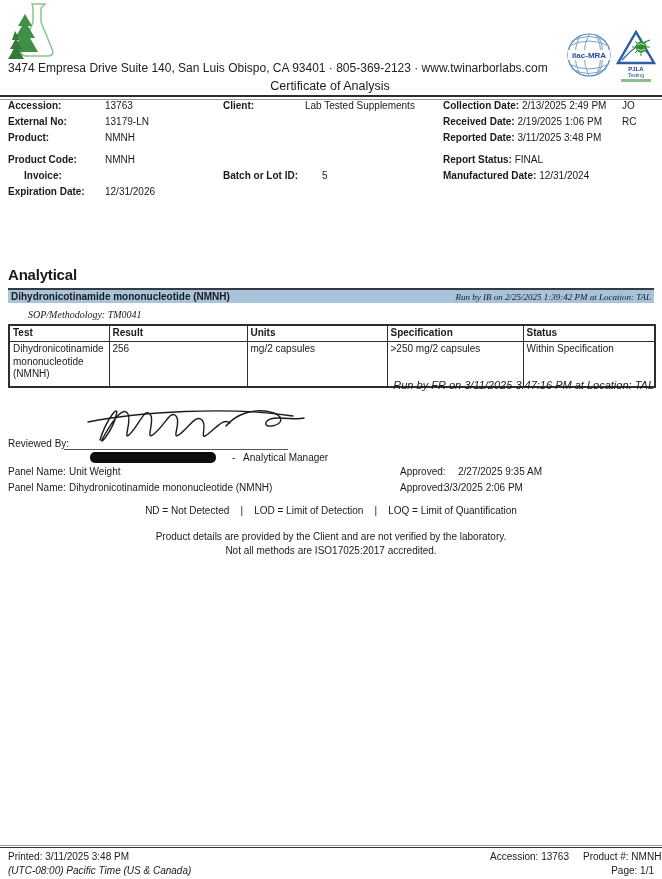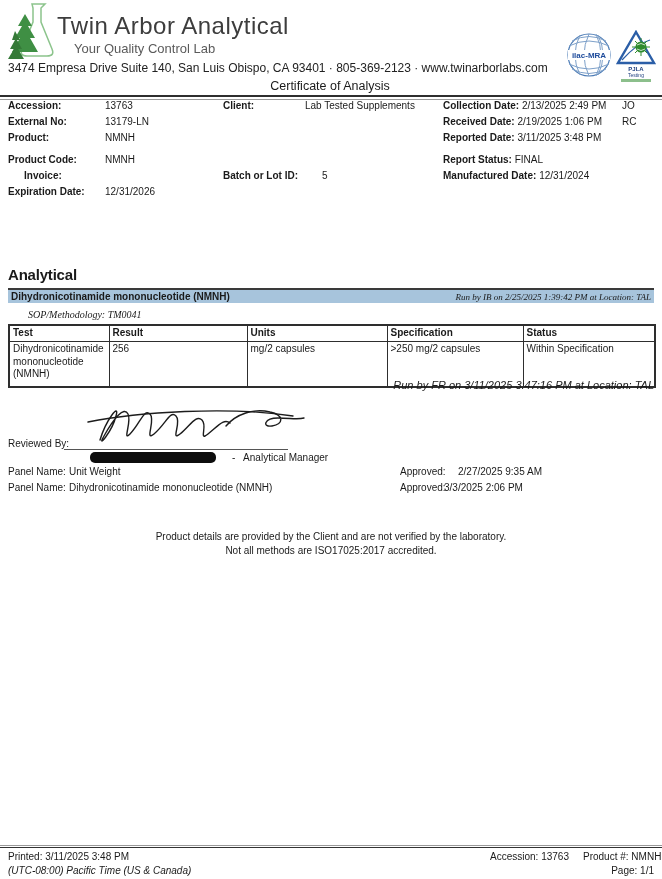--- a/index.html
+++ b/index.html
@@ -43,24 +43,20 @@
 
 <div class="page">
 
   <div class="abs" style="left:6px; top:1px;">
     <svg width="56" height="60" viewBox="0 0 56 60">
       <path d="M26 3 h13 l-4 4 v14 l11 27 q3 7 -5 7 H21 q-8 0 -5 -7 l11 -27 V7 z" fill="none" stroke="#8cc48c" stroke-width="1.5"></path>
       <path d="M19 13 l7 12 h-4 l7 12 h-5 l8 14 H6 l8 -14 h-5 l7 -12 h-4 z" fill="#3f8f44"></path>
       <path d="M9 30 l5 9 h-3 l5 9 h-4 l6 10 H2 l6 -10 h-4 l5 -9 h-3 z" fill="#357a38"></path>
     </svg>
   </div>
-  <div class="abs" style="left:57px; top:12px;">
-    <div class="company-name">Twin Arbor Analytical</div>
-    <div class="tagline" style="margin-left:17px;">Your Quality Control Lab</div>
-  </div>
   <div class="abs address" style="left:8px; top:61px;">3474 Empresa Drive Suite 140, San Luis Obispo, CA 93401  ·  805-369-2123  ·  www.twinarborlabs.com</div>
 
   <div class="abs" style="left:566px; top:32px;">
     <svg width="46" height="46" viewBox="0 0 46 46">
       <circle cx="23" cy="23" r="21" fill="none" stroke="#4a7ab5" stroke-width="1.2"></circle>
       <path d="M3 14 Q23 4 43 14 M3 32 Q23 42 43 32 M6 9 Q23 0 40 9 M6 37 Q23 46 40 37" fill="none" stroke="#7da0c9" stroke-width="1"></path>
       <path d="M14 3 Q4 23 14 43 M23 2 Q13 23 23 44 M32 3 Q42 23 32 43 M30 2 Q40 23 30 44" fill="none" stroke="#7da0c9" stroke-width="1"></path>
       <rect x="2" y="18" width="42" height="10" fill="#ffffff"></rect>
       <text x="23" y="26" text-anchor="middle" font-size="8" font-weight="bold" fill="#1e4b9b" font-family="Liberation Sans, sans-serif">ilac-MRA</text>
     </svg>
@@ -196,20 +192,21 @@
       <span class="abs" style="left:450px;">2/27/2025 9:35 AM</span>
     </div>
     <div style="position:relative; height:16px;">
       <span class="abs" style="left:0;">Panel Name:</span>
       <span class="abs" style="left:61px;">Dihydronicotinamide mononucleotide (NMNH)</span>
       <span class="abs" style="left:392px;">Approved:</span>
       <span class="abs" style="left:436px;">3/3/2025 2:06 PM</span>
     </div>
   </div>
 
+  <div class="abs center-line" style="top:505px;">ND = Not Detected    |    LOD = Limit of Detection    |    LOQ = Limit of Quantification</div>
   <div class="abs center-line" style="top:531px;">Product details are provided by the Client and are not verified by the laboratory.</div>
   <div class="abs center-line" style="top:545px;">Not all methods are ISO17025:2017 accredited.</div>
 
   <div class="abs footer-rule" style="left:0; top:845px;"></div>
   <span class="abs" style="left:8px; top:851px;">Printed: 3/11/2025 3:48 PM</span>
   <span class="abs" style="left:8px; top:865px;font-style:italic;">(UTC-08:00) Pacific Time (US &amp; Canada)</span>
   <span class="abs" style="left:490px; top:851px;">Accession: 13763</span>
   <span class="abs" style="left:583px; top:851px;">Product #: NMNH</span>
   <span class="abs" style="right:8px; top:865px;">Page: 1/1</span>
 

